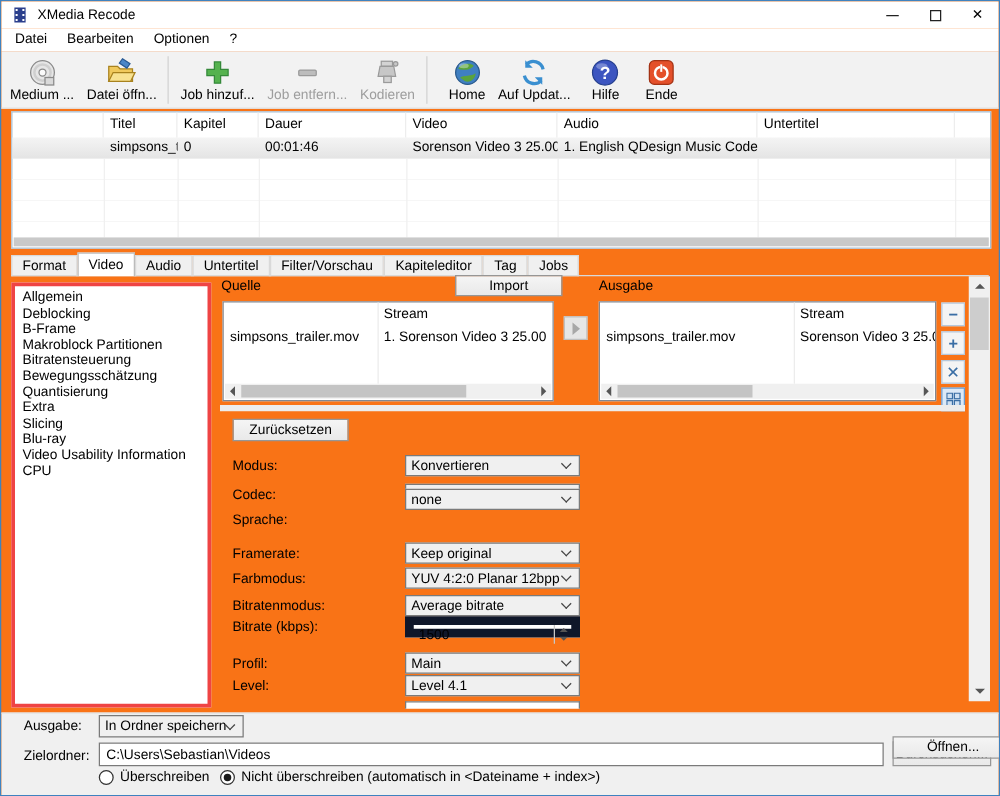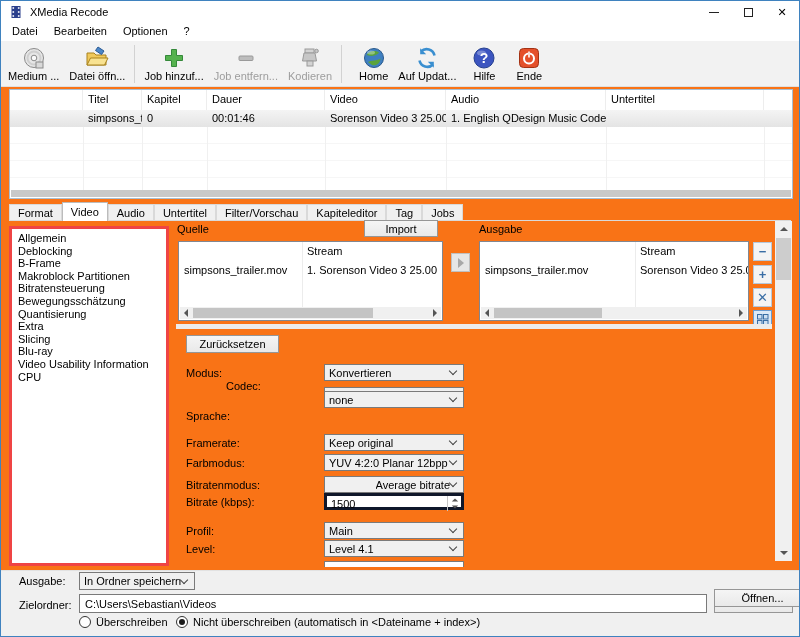--- a/index.html
+++ b/index.html
@@ -78,21 +78,21 @@
   .vs-btn { position:absolute; left:0; width:17px; height:16px; display:flex; align-items:center; justify-content:center; }
   .vs-thumb { position:absolute; left:1px; right:1px; top:17px; height:42px; background:#cdcdcd; }
 
   .hsplit { position:absolute; left:175px; top:323px; width:596px; height:5px; background:#ececec; }
 
   
   .field-label { position:absolute; left:185px; white-space:nowrap; }
   .combo { position:absolute; left:323px; width:140px; height:17px; background:#f0f0f0; border:1px solid #7a7a7a; display:flex; align-items:center; justify-content:space-between; padding-left:4px; overflow:hidden; }
   .combo .val { white-space:nowrap; overflow:hidden; }
   .chev { width:6px; height:6px; border-right:1px solid #444; border-bottom:1px solid #444; transform:rotate(45deg); margin:-3px 7px 0 0; flex:none; }
-  .spinbox { position:absolute; left:323px; width:140px; height:17px; background:#fff; border:3px solid #0f172a; }
+  .spinbox { position:absolute; left:323px; width:140px; height:17px; background:#fff; border:7px solid #0f172a; }
   .spinbox input { position:absolute; left:0; top:0; width:124px; height:15px; border:none; outline:none; font:11px "Liberation Sans", sans-serif; padding-left:4px; background:transparent; }
   .spin-arrows { position:absolute; right:0; top:0; width:14px; height:15px; border-left:1px solid #c6c6c6; display:flex; flex-direction:column; }
   .spin-arrows span { flex:1; display:flex; align-items:center; justify-content:center; }
   .partial-combo { position:absolute; left:323px; top:560px; width:140px; height:6px; background:#fff; border:1px solid #7a7a7a; border-bottom:none; }
 
   
   .bottombar { position:absolute; left:0; right:0; top:569px; bottom:0; background:#f0f0f0; border-top:1px solid #e2e2e2; }
   .bb-label { position:absolute; white-space:nowrap; }
   .path-input { position:absolute; left:78px; top:593px; width:628px; height:19px; border:1px solid #7a7a7a; background:#fff; font:11px "Liberation Sans", sans-serif; padding-left:5px; }
   .radio { position:absolute; display:flex; align-items:center; gap:5px; white-space:nowrap; }
@@ -267,21 +267,21 @@
     <div class="sb-item">Bewegungsschätzung</div>
     <div class="sb-item">Quantisierung</div>
     <div class="sb-item">Extra</div>
     <div class="sb-item">Slicing</div>
     <div class="sb-item">Blu-ray</div>
     <div class="sb-item">Video Usability Information</div>
     <div class="sb-item">CPU</div>
   </div>
 
   <div class="group-label" style="left:176px; top:222px;">Quelle</div>
-  <div class="btn" style="position:absolute; left:363px; top:219px; width:74px; height:17px;">Import</div>
+  <div class="btn" style="position:absolute; left:363px; top:219px; width:86px; height:17px;">Import</div>
 
   <div class="stream-table" style="left:177px; width:265px;">
     <div class="st-col-div" style="left:123px;"></div>
     <div class="st-head" style="left:123px; width:130px;">Stream</div>
     <div class="st-cell" style="left:0; width:122px;">simpsons_trailer.mov</div>
     <div class="st-cell" style="left:123px; width:138px;">1. Sorenson Video 3 25.00 Hz,</div>
     <div class="st-hscroll">
       <div class="st-arrow" style="left:0;">
           <span class="tri-l"></span>
         </div>
@@ -345,21 +345,21 @@
   <div class="hsplit"></div>
 
   <div class="btn" style="position:absolute; left:185px; top:334px; width:93px; height:18px;">Zurücksetzen</div>
 
   <div class="field-label" style="top:366px;">Modus:</div>
   <div class="combo" style="top:363px;">
     <span class="val">Konvertieren</span>
       <span class="chev"></span>
   </div>
 
-  <div class="field-label" style="top:379px;margin-left:40px;">Codec:</div>
+  <div class="field-label" style="top:389px;">Codec:</div>
   <div class="combo" style="top:386px;">
     <span class="val">MPEG-4 AVC / H.264</span>
       <span class="chev"></span>
   </div>
 
   <div class="field-label" style="top:409px;">Sprache:</div>
   <div class="combo" style="top:390px;">
     <span class="val">none</span>
       <span class="chev"></span>
   </div>
@@ -370,21 +370,21 @@
       <span class="chev"></span>
   </div>
 
   <div class="field-label" style="top:456px;">Farbmodus:</div>
   <div class="combo" style="top:453px;">
     <span class="val">YUV 4:2:0 Planar 12bpp</span>
       <span class="chev"></span>
   </div>
 
   <div class="field-label" style="top:478px;">Bitratenmodus:</div>
-  <div class="combo" style="top:475px;justify-content:flex-end;">
+  <div class="combo" style="top:475px;">
     <span class="val">Average bitrate</span>
       <span class="chev"></span>
   </div>
 
   <div class="field-label" style="top:495px;">Bitrate (kbps):</div>
   <div class="spinbox" style="top:492px;">
     <input value="1500" style="">
     <div class="spin-arrows">
       <span>
           <i class="tri-u" style="transform:scale(0.8);"></i>

